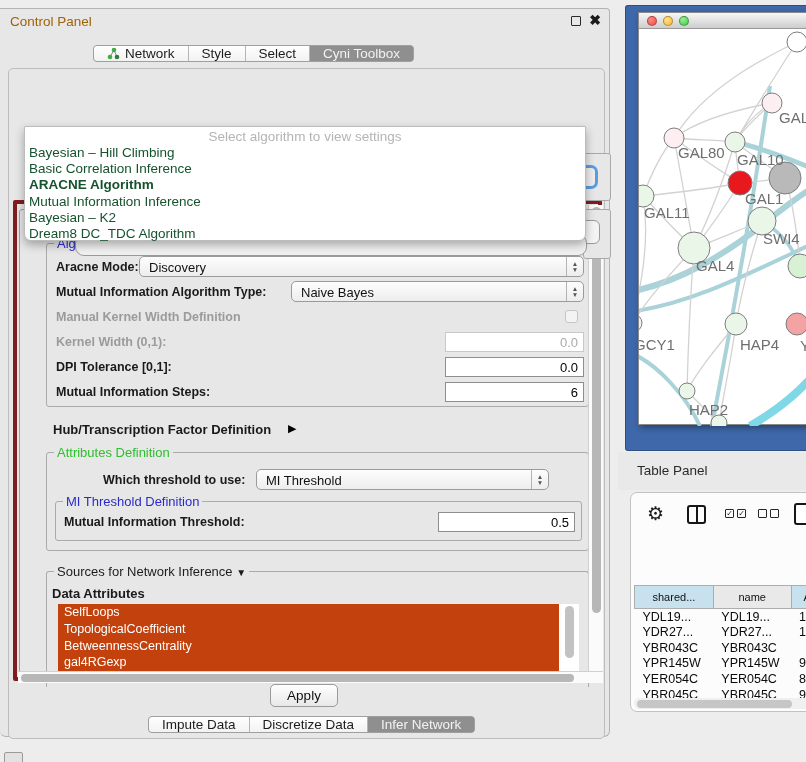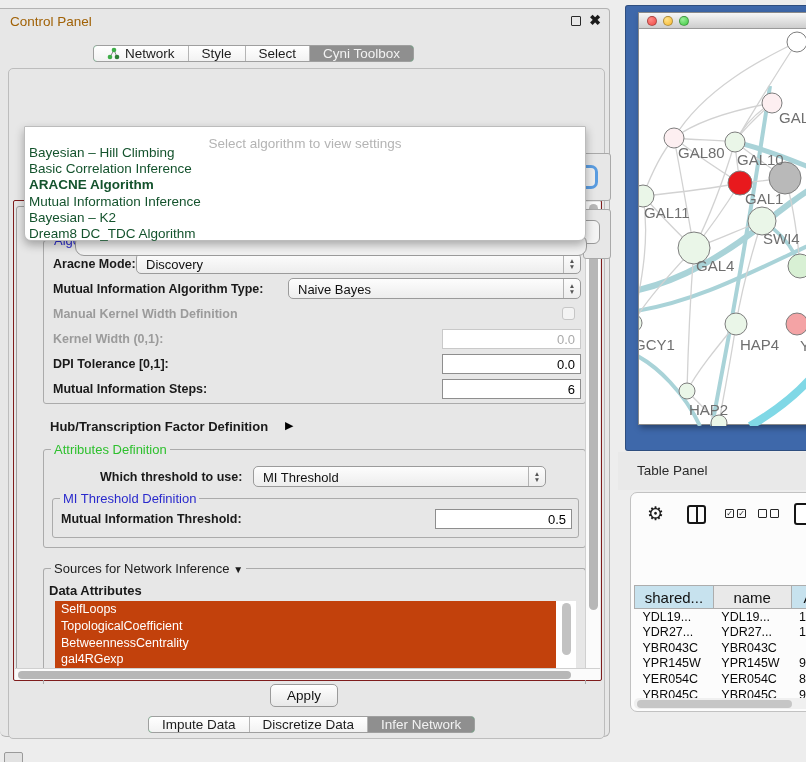--- a/index.html
+++ b/index.html
@@ -32,27 +32,27 @@
   .frag-group { position:absolute; border:1px solid #a9a9a9; border-radius:3px; background:#e7e7e7; z-index:1; }
   .frag-g1 { left:574px; top:84px; width:28px; height:48px; }
   .frag-blue { position:absolute; left:-12px; top:11px; width:26px; height:24px; border:3px solid #5a9ce0; border-radius:7px; background:#ededed; }
   .frag-g2 { left:574px; top:140px; width:28px; height:50px; }
   .frag-field { position:absolute; left:-14px; top:10px; width:30px; height:24px; border:1px solid #9a9a9a; border-radius:6px; background:#f4f4f4; }
   .frag-combo { position:absolute; left:66px; top:165px; width:512px; height:22px; border:1px solid #9a9a9a; border-radius:9px; background:#f1f1f1; z-index:1; }
 
   
   .popup { position:absolute; left:15px; top:57px; width:562px; height:115px; background:#ffffff;
     border:1px solid #bcbcbc; border-radius:1px 1px 7px 7px; box-shadow:0 4px 10px rgba(0,0,0,0.30); z-index:5; }
-  .popup-placeholder { text-align:center; color:#b4b4b4; font-size:13.5px; padding-top:9px; height:18px; }
+  .popup-placeholder { text-align:center; color:#b4b4b4; font-size:13.5px; padding-top:2px; height:18px; }
   .popup-item { font-size:13.5px; color:#14532d; padding:0 4px; height:16.2px; line-height:16.2px; white-space:nowrap; }
   .popup-item.bold { font-weight:bold; }
 
   
   .settings-pane { position:absolute; left:4px; top:131px; width:589px; height:481px;
-    border:1px solid #7f1d1d; background:#e7e7e7; border-radius:2px; }
+    border:4px solid #7f1d1d; background:#e7e7e7; border-radius:2px; }
   
   .groupbox { position:absolute; border:1px solid #ababab; border-radius:3px; }
   .group-title { position:absolute; top:-8px; left:7px; background:#e7e7e7; padding:0 3px; font-size:13px; }
   .gt-black { color:#1c1c1c; }
   .gt-blue  { color:#2a2acc; }
   .gt-green { color:#2ec02e; }
   .gb-settings { left:2px; top:5px; width:575px; height:472px; border-color:#a0a0a0; }
   .gb-alg { left:26px; top:33px; width:543px; height:164px; }
   .gb-thr { left:26px; top:242px; width:543px; height:99px; }
   .gb-mi  { left:8px; top:48px; width:527px; height:40px;padding-left:37px; }
@@ -104,21 +104,21 @@
   .table-card { position:absolute; left:630px; top:492px; width:200px; height:220px; background:#fcfcfc;
     border:1px solid #c2c2c2; border-radius:7px; }
   .tp-toolbar { position:absolute; left:0; top:0; width:100%; height:44px; }
   .gear { position:absolute; left:16px; top:9px; font-size:19px; color:#1c1c1c; }
   .split-icon { position:absolute; left:56px; top:12px; width:19px; height:19px; border:2px solid #161616; border-radius:3px; }
   .split-icon::after { content:""; position:absolute; left:6.5px; top:0; width:2px; height:100%; background:#161616; }
   .cb-pair { position:absolute; top:16px; display:flex; gap:3px; }
   .cb { width:9px; height:9px; border:1.6px solid #262626; border-radius:1px; font-size:8px; line-height:7px; color:#262626; text-align:center; }
   .doc-icon { position:absolute; left:163px; top:10px; width:20px; height:22px; border:2px solid #161616; border-radius:3px; background:#fff; }
   .tp-table { position:absolute; left:3px; top:46px; width:260px; border-collapse:collapse; table-layout:fixed; }
-  .tp-table th { height:23px; font-size:15px; font-weight:normal; color:#111;
+  .tp-table th { height:23px; font-size:11px; font-weight:normal; color:#111;
     border:1px solid #adadad; background:#e9e9e9; text-align:center; overflow:hidden; }
   .tp-table th.blue { background:#c7e2ee; }
   .tp-table th.part { text-align:left; padding-left:12px; }
   .tp-table td { height:15.7px; font-size:12.5px; color:#0a0a0a; padding-left:8px; white-space:nowrap; overflow:hidden; }
   .rows-clip { position:absolute; left:0px; top:46px; width:200px; height:159px; overflow:hidden; }
   .tp-hscroll { position:absolute; left:3px; top:205px; width:194px; height:11px; background:#f0f0f0; border-radius:5px; }
   .tp-hthumb { position:absolute; left:3px; top:1.5px; width:155px; height:8px; background:#c6c6c6; border-radius:4px; }
 
   .mini-icon { position:absolute; left:4px; top:752px; width:19px; height:14px; border:1px solid #9a9a9a; background:#e2e2e2; border-radius:2px; }
 </style>

